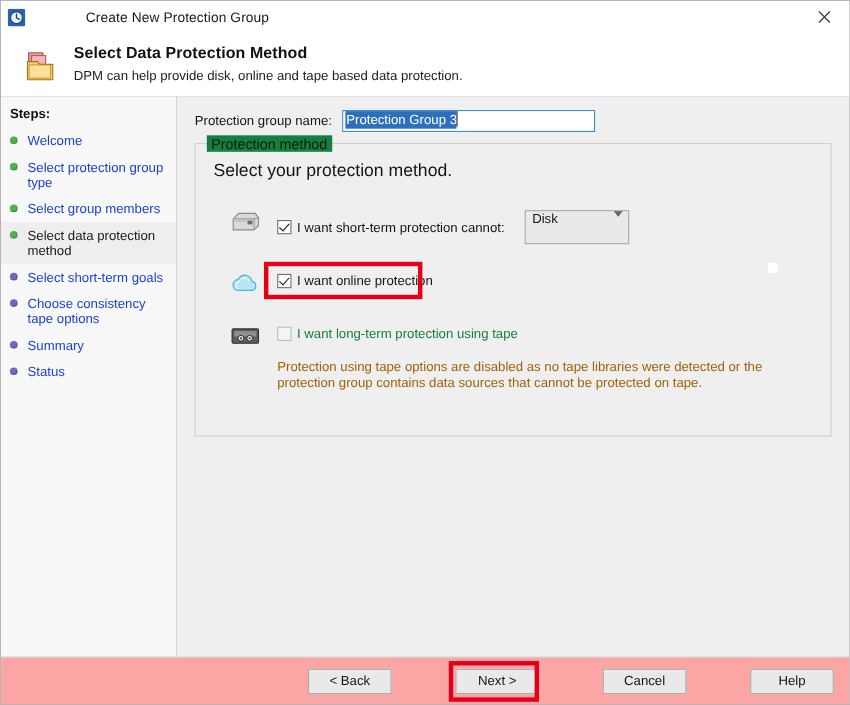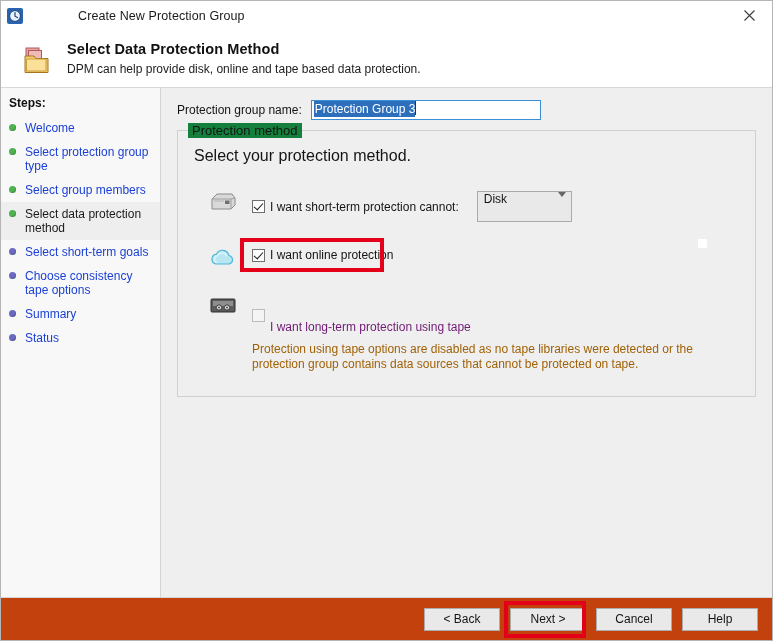--- a/index.html
+++ b/index.html
@@ -223,21 +223,21 @@
     position: absolute;
     left: 3px; top: 0px;
     width: 4px; height: 8px;
     border: solid #1a1a1a;
     border-width: 0 1.6px 1.6px 0;
     transform: rotate(42deg);
   }
   .cb.disabled { border-color: #bcbcbc; background: #f4f4f4; }
 
   .cb-text { font-size: 12px; color: #141414; }
-  .cb-text.disabled { color: #701a75; margin-top: 24px; }
+  .cb-text.disabled { color: #15803d; }
 
   .combo {
     margin-left: 18px;
     width: 95px;
     height: 31px;
     border: 1px solid #aaaaaa;
     background: #e9e9e9;
     display: flex;
     justify-content: space-between;
     padding: 0 5px 0 6px;
@@ -274,27 +274,28 @@
     position: absolute;
     right: 48px; top: 108px;
     width: 9px; height: 9px;
     background: #ffffff;
   }
 
   
   .footer {
     flex: 0 0 43px;
     height: 43px;
-    background: #c2410c;
+    background: #fca5a5;
     border-top: 1px solid #d6d6d6;
     display: flex;
     align-items: center;
     justify-content: flex-end;
     padding-right: 14px;
     position: relative;
+    gap: 48px;
   }
   .btn {
     width: 76px;
     height: 23px;
     border: 1px solid #acacac;
     background: #e9e9e9;
     font-size: 12px;
     color: #141414;
     font-family: "Liberation Sans", sans-serif;
     display: flex;

